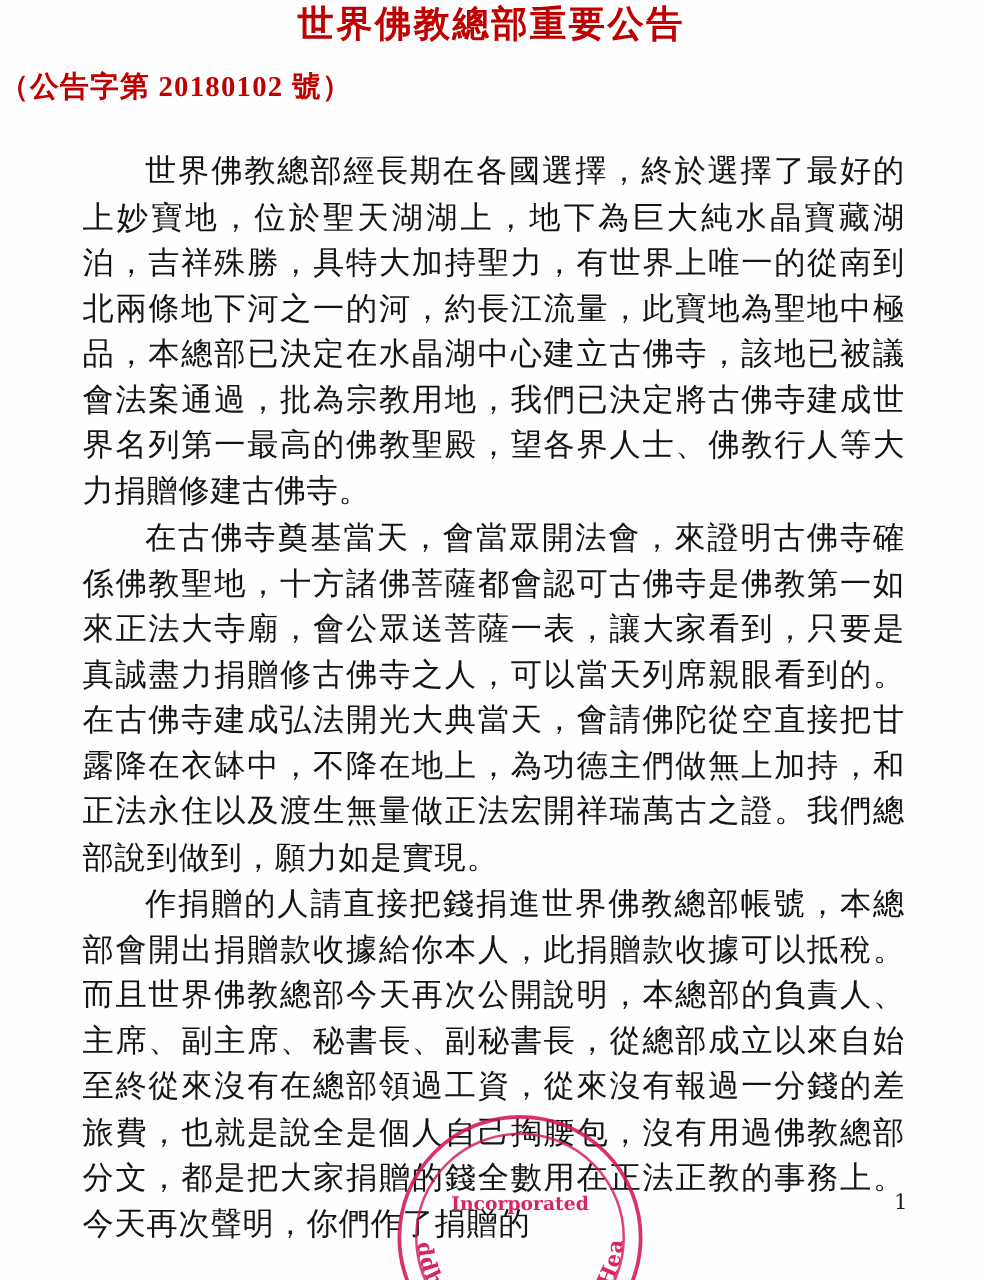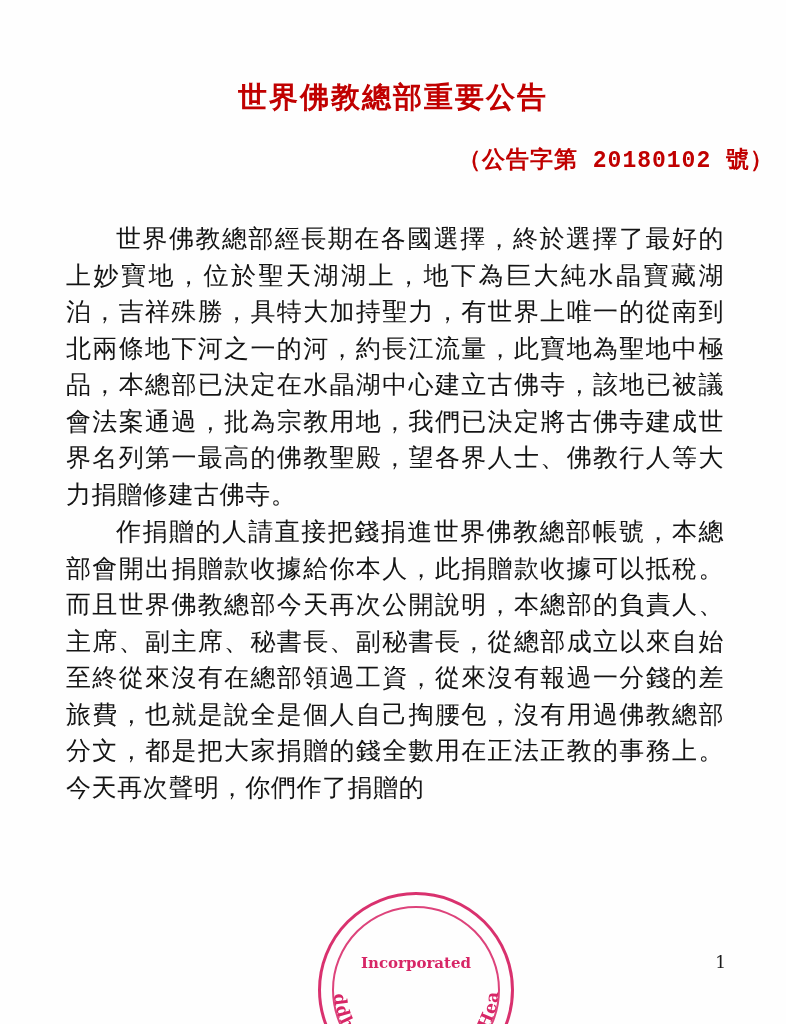--- a/index.html
+++ b/index.html
@@ -21,32 +21,31 @@
     background: #fefefe;
     box-sizing: border-box;
   }
   .doc-title {
     text-align: center;
     color: #c00000;
     font-size: 29px;
     font-weight: bold;
     letter-spacing: 2px;
     margin: 0;
-    padding-top: 78px;
     font-family: "DejaVu Serif", "Liberation Serif", serif;
   }
   .doc-subtitle {
-    text-align: right;
+    text-align: left;
     color: #c00000;
     font-size: 23px;
     font-weight: bold;
     letter-spacing: 1px;
-    margin: 12px;
+    margin: 0;
     padding-top: 14px;
-    font-family: Liberation Mono, monospace;
+    font-family: Liberation Serif, serif;
   }
   .body-block {
     margin: 0;
     padding: 34px 62px 0 66px;
   }
   .para {
     color: #141414;
     font-size: 25px;
     line-height: 36.5px;
     text-align: justify;
@@ -119,20 +118,21 @@
 <body>
 
 <div class="page">
 
   <h1 class="doc-title">世界佛教總部重要公告</h1>
 
   <h2 class="doc-subtitle">（公告字第 20180102 號）</h2>
 
   <div class="body-block">
     <p class="para">世界佛教總部經長期在各國選擇，終於選擇了最好的上妙寶地，位於聖天湖湖上，地下為巨大純水晶寶藏湖泊，吉祥殊勝，具特大加持聖力，有世界上唯一的從南到北兩條地下河之一的河，約長江流量，此寶地為聖地中極品，本總部已決定在水晶湖中心建立古佛寺，該地已被議會法案通過，批為宗教用地，我們已決定將古佛寺建成世界名列第一最高的佛教聖殿，望各界人士、佛教行人等大力捐贈修建古佛寺。</p>
+    <p class="para">在古佛寺奠基當天，會當眾開法會，來證明古佛寺確係佛教聖地，十方諸佛菩薩都會認可古佛寺是佛教第一如來正法大寺廟，會公眾送菩薩一表，讓大家看到，只要是真誠盡力捐贈修古佛寺之人，可以當天列席親眼看到的。在古佛寺建成弘法開光大典當天，會請佛陀從空直接把甘露降在衣缽中，不降在地上，為功德主們做無上加持，和正法永住以及渡生無量做正法宏開祥瑞萬古之證。我們總部說到做到，願力如是實現。</p>
     <p class="para">作捐贈的人請直接把錢捐進世界佛教總部帳號，本總部會開出捐贈款收據給你本人，此捐贈款收據可以抵稅。而且世界佛教總部今天再次公開說明，本總部的負責人、主席、副主席、秘書長、副秘書長，從總部成立以來自始至終從來沒有在總部領過工資，從來沒有報過一分錢的差旅費，也就是說全是個人自己掏腰包，沒有用過佛教總部分文，都是把大家捐贈的錢全數用在正法正教的事務上。今天再次聲明，你們作了捐贈的</p>
   </div>
 
   <div class="seal">
     <div class="seal-ring"></div>
     <div class="seal-ring-inner"></div>
     <svg width="196" height="196" viewBox="0 0 196 196">
       <defs>
         <path id="sealArc" d="M 16,98 A 82,82 0 0 0 180,98"></path>
       </defs>

